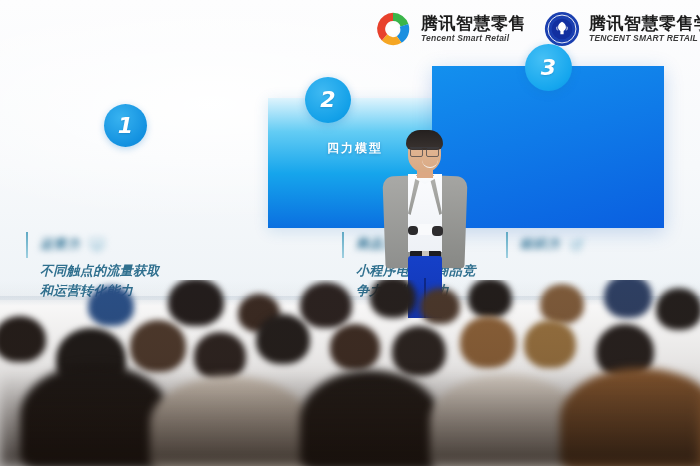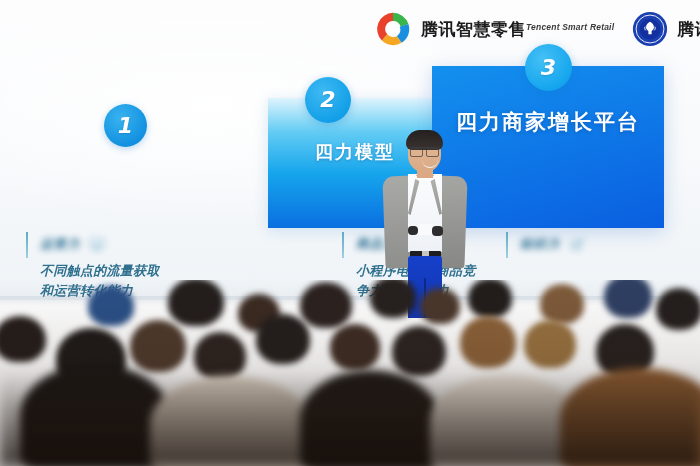--- a/index.html
+++ b/index.html
@@ -25,21 +25,21 @@
     position:absolute;left:0;top:296px;width:700px;height:10px;
     background:linear-gradient(180deg,rgba(205,215,225,.55),rgba(235,241,246,0));
   }
 
   
   .logos{
     position:absolute;left:374px;top:7px;width:322px;height:44px;
     display:flex;align-items:center;gap:9px;
   }
   .logo-mark{width:38px;height:38px;position:relative;flex:0 0 auto;}
-  .logo-text{display:flex;flex-direction:row;justify-content:center;line-height:1;}
+  .logo-text{display:flex;flex-direction:column;justify-content:center;line-height:1;}
   .logo-cn{font-size:17px;font-weight:700;color:#1c1c1c;letter-spacing:.5px;white-space:nowrap;}
   .logo-en{font-size:8.5px;font-weight:700;font-style:italic;color:#3a3a3a;letter-spacing:.2px;white-space:nowrap;margin-top:2px;}
   .seal{width:36px;height:36px;flex:0 0 auto;}
   .logo-gap{width:6px;}
 
   
   .card{position:absolute;}
   .card1-badge{
     position:absolute;left:104px;top:104px;width:43px;height:43px;border-radius:50%;
     background:radial-gradient(circle at 38% 32%,#38b3f0 0%,#1391e0 70%,#0f82d2 100%);
@@ -57,21 +57,21 @@
     box-shadow:0 3px 14px rgba(20,110,190,.16);
   }
   .card2-badge{
     position:absolute;left:305px;top:77px;width:46px;height:46px;border-radius:50%;
     background:radial-gradient(circle at 38% 32%,#3fb9f2 0%,#12a0e8 70%,#0b8ad8 100%);
     box-shadow:0 2px 8px rgba(18,120,200,.3);
     display:flex;align-items:center;justify-content:center;
   }
   .card2-title{
     position:absolute;left:268px;top:140px;width:174px;
-    text-align:center;color:#ffffff;font-size:18px;font-weight:700;
+    text-align:center;color:#ffffff;font-size:12px;font-weight:700;
     letter-spacing:2px;text-shadow:0 1px 3px rgba(0,50,110,.3);
   }
   .card3{
     left:432px;top:66px;width:232px;height:162px;
     background:linear-gradient(165deg,#1390ee 0%,#0f7ae8 45%,#0a5fe0 100%);
     box-shadow:0 4px 18px rgba(20,90,190,.22);
   }
   .card3-badge{
     position:absolute;left:525px;top:44px;width:47px;height:47px;border-radius:50%;
     background:radial-gradient(circle at 38% 32%,#45c0f5 0%,#15a6ee 70%,#0c8ede 100%);
@@ -271,21 +271,20 @@
   <div class="card card2"></div>
   <div class="card2-badge">
     <span class="badge-num">2</span>
   </div>
   <div class="card2-title">四力模型</div>
 
   <div class="card card3"></div>
   <div class="card3-badge">
     <span class="badge-num">3</span>
   </div>
-  <div class="card3-title">四力商家增长平台</div>
 
   <div class="pillars">
 
     <div class="pillar p1">
       <div class="rule"></div>
       <div class="head">
         <span class="head-text">运营力</span>
         <span class="ico">
           <svg viewBox="0 0 20 18" width="18" height="16">
             <rect x="2" y="1.5" width="16" height="11" rx="1.6" fill="none" stroke="#6aa8c6" stroke-width="1.2"></rect>

